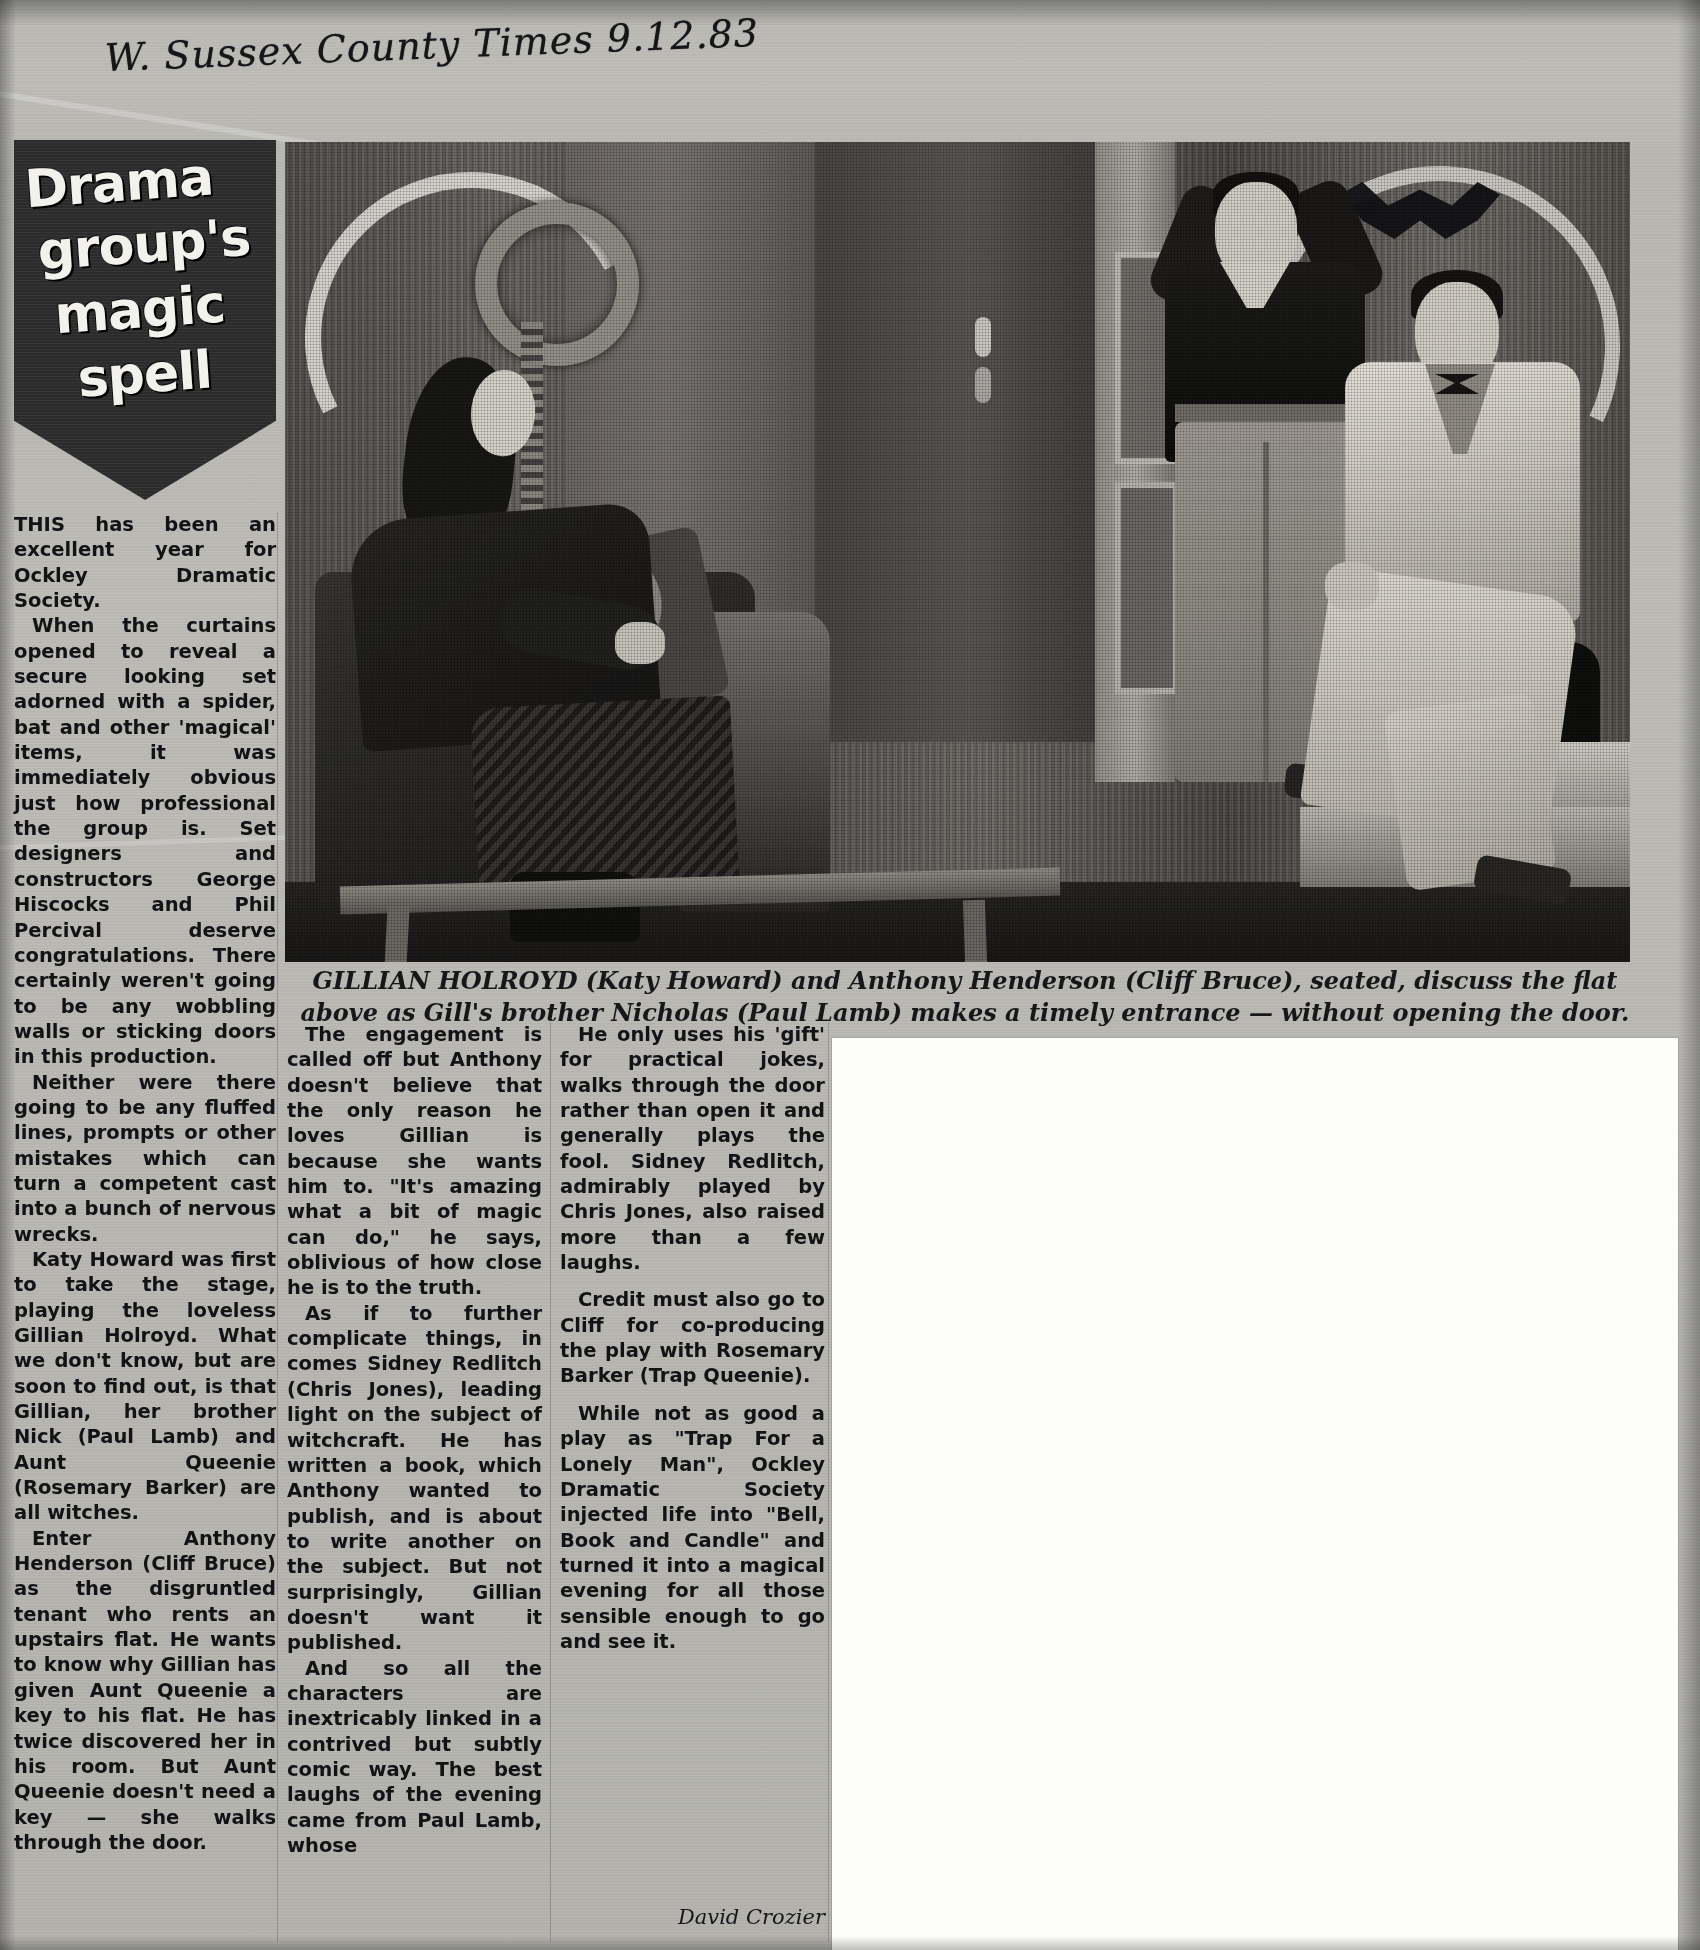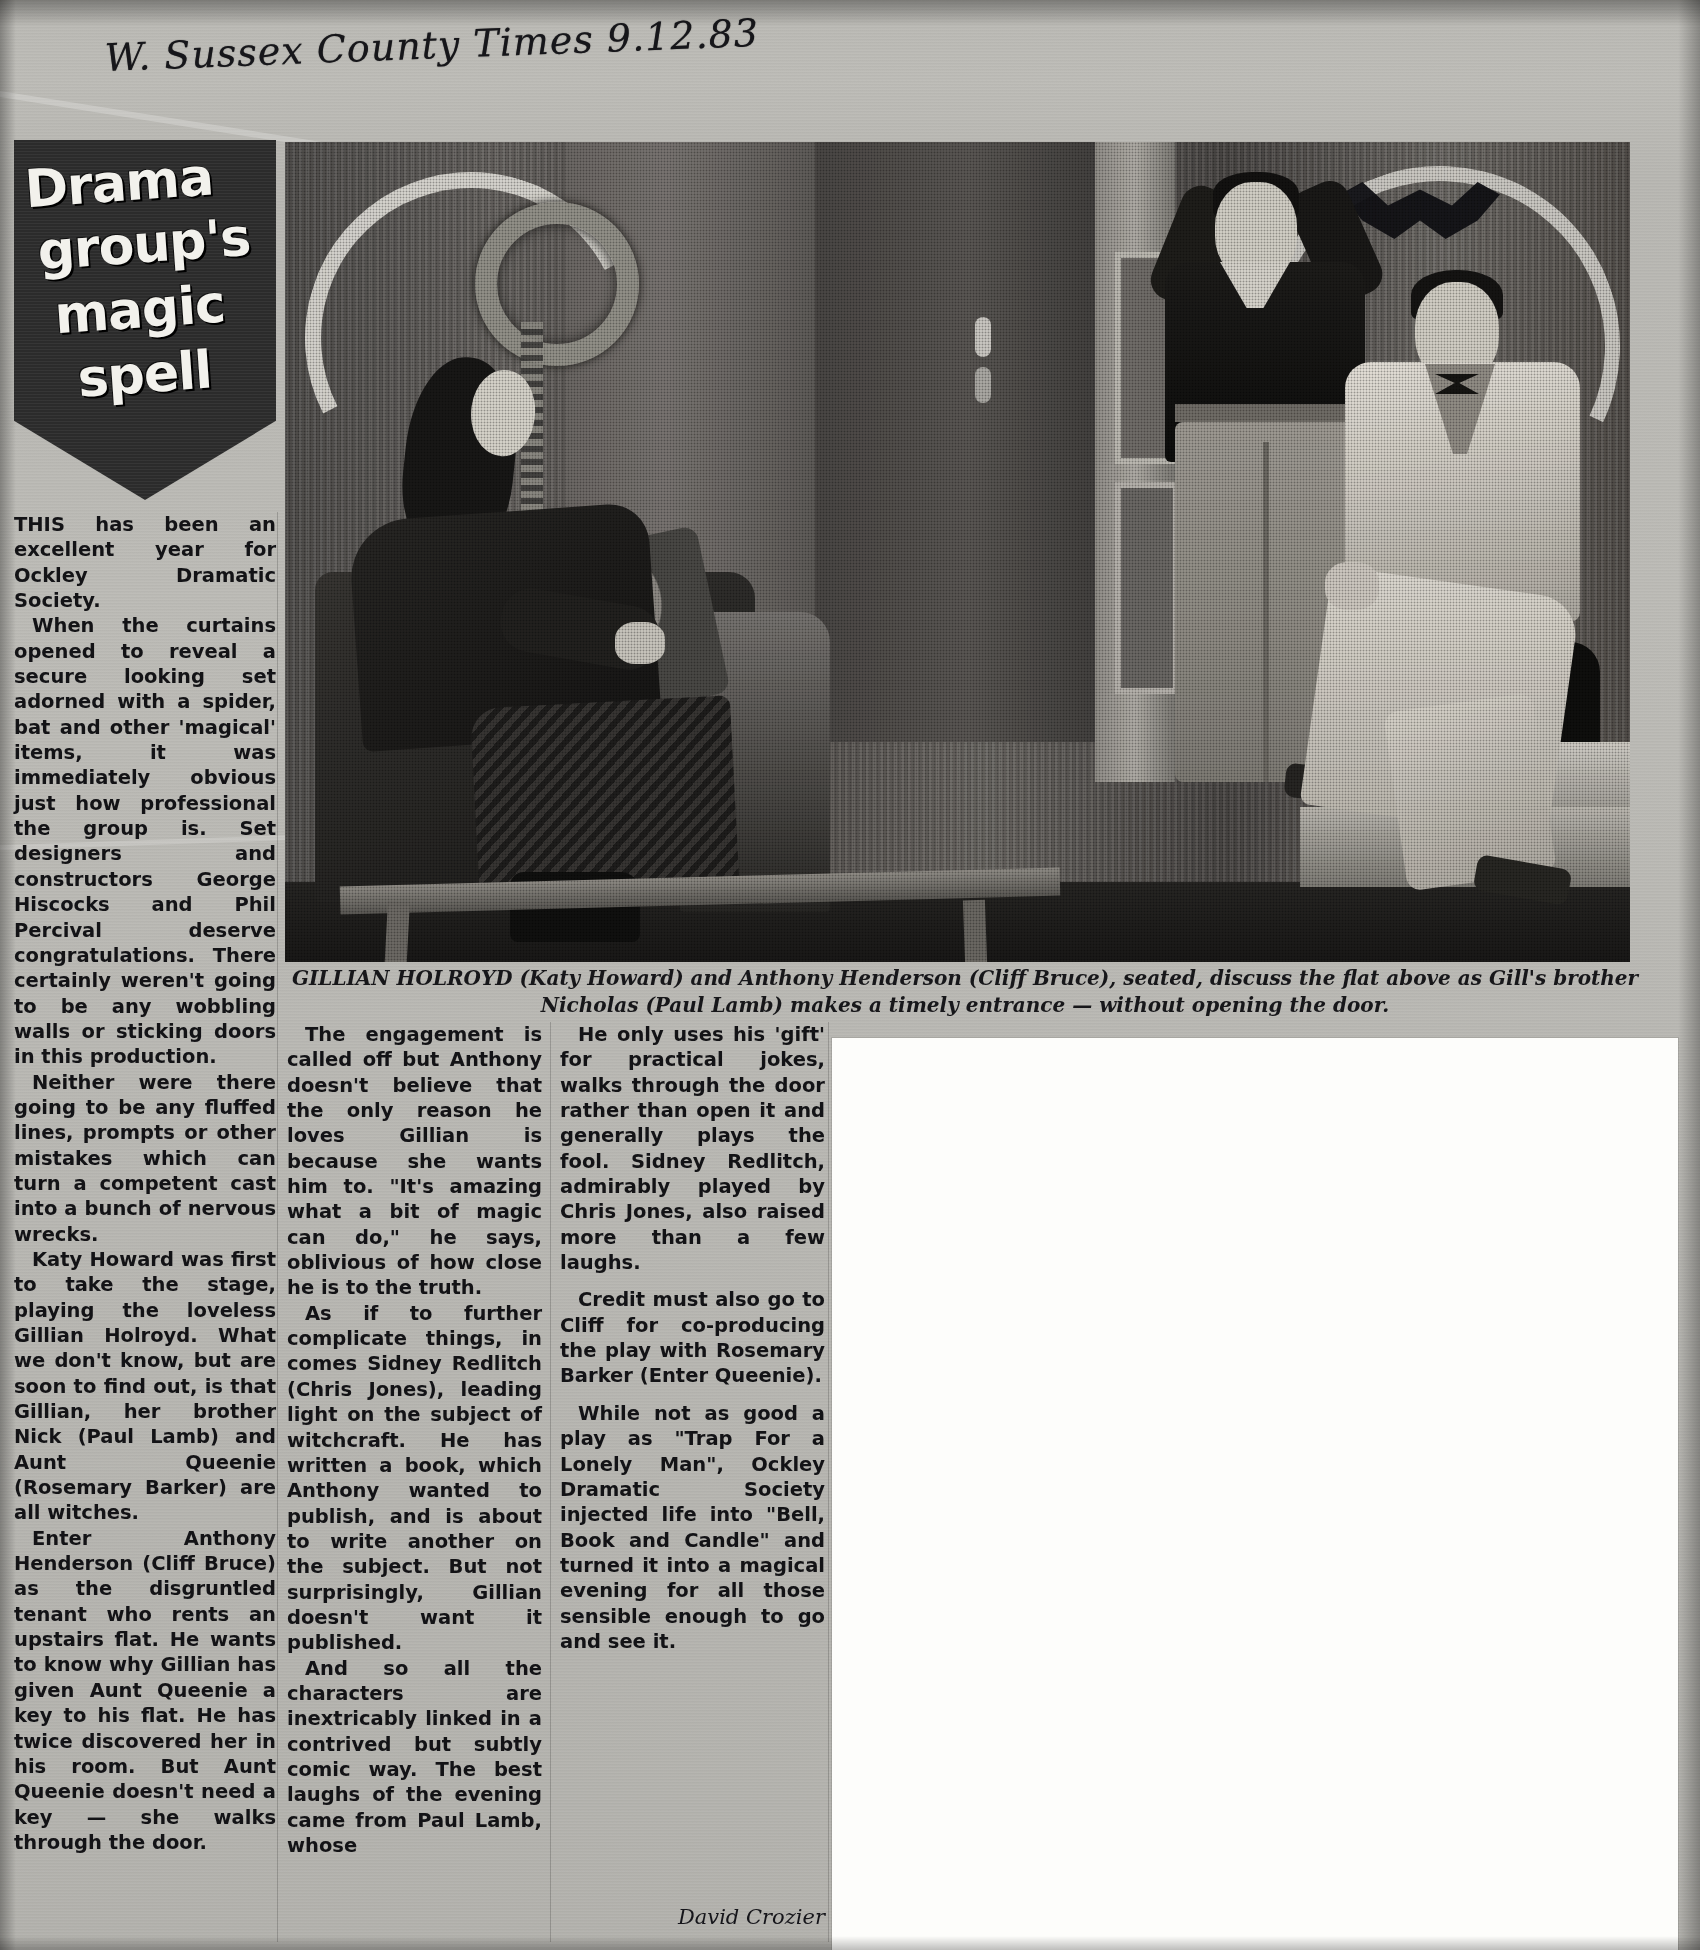--- a/index.html
+++ b/index.html
@@ -372,21 +372,21 @@
 
   
   #caption {
     position: absolute;
     left: 290px;
     top: 965px;
     width: 1350px;
     font-family: "DejaVu Serif", serif;
     font-style: italic;
     font-weight: bold;
-    font-size: 20px;
+    font-size: 24px;
     line-height: 1.35;
     color: #17171a;
     text-align: center;
   }
 
   
   .col {
     position: absolute;
     font-family: "DejaVu Sans", sans-serif;
     font-weight: bold;
@@ -547,21 +547,21 @@
   </div>
 
   <div class="col" id="col2">
     <p>The engagement is called off but Anthony doesn't believe that the only reason he loves Gillian is because she wants him to. "It's amazing what a bit of magic can do," he says, oblivious of how close he is to the truth.</p>
     <p>As if to further complicate things, in comes Sidney Redlitch (Chris Jones), leading light on the subject of witchcraft. He has written a book, which Anthony wanted to publish, and is about to write another on the subject. But not surprisingly, Gillian doesn't want it published.</p>
     <p>And so all the characters are inextricably linked in a contrived but subtly comic way. The best laughs of the evening came from Paul Lamb, whose</p>
   </div>
 
   <div class="col" id="col3">
     <p>He only uses his 'gift' for practical jokes, walks through the door rather than open it and generally plays the fool. Sidney Redlitch, admirably played by Chris Jones, also raised more than a few laughs.</p>
-    <p style="margin-top:12px">Credit must also go to Cliff for co-producing the play with Rosemary Barker (Enter Queenie).</p>
+    <p style="margin-top:12px">Credit must also go to Cliff for co-producing the play with Rosemary Barker (Trap Queenie).</p>
     <p style="margin-top:12px">While not as good a play as "Trap For a Lonely Man", Ockley Dramatic Society injected life into "Bell, Book and Candle" and turned it into a magical evening for all those sensible enough to go and see it.</p>
   </div>
 
   <div id="byline">David Crozier</div>
 
   <div id="blank-label"></div>
 
   <div class="edge-shadow-top"></div>
   <div class="edge-shadow-left"></div>
   <div class="edge-shadow-right"></div>

